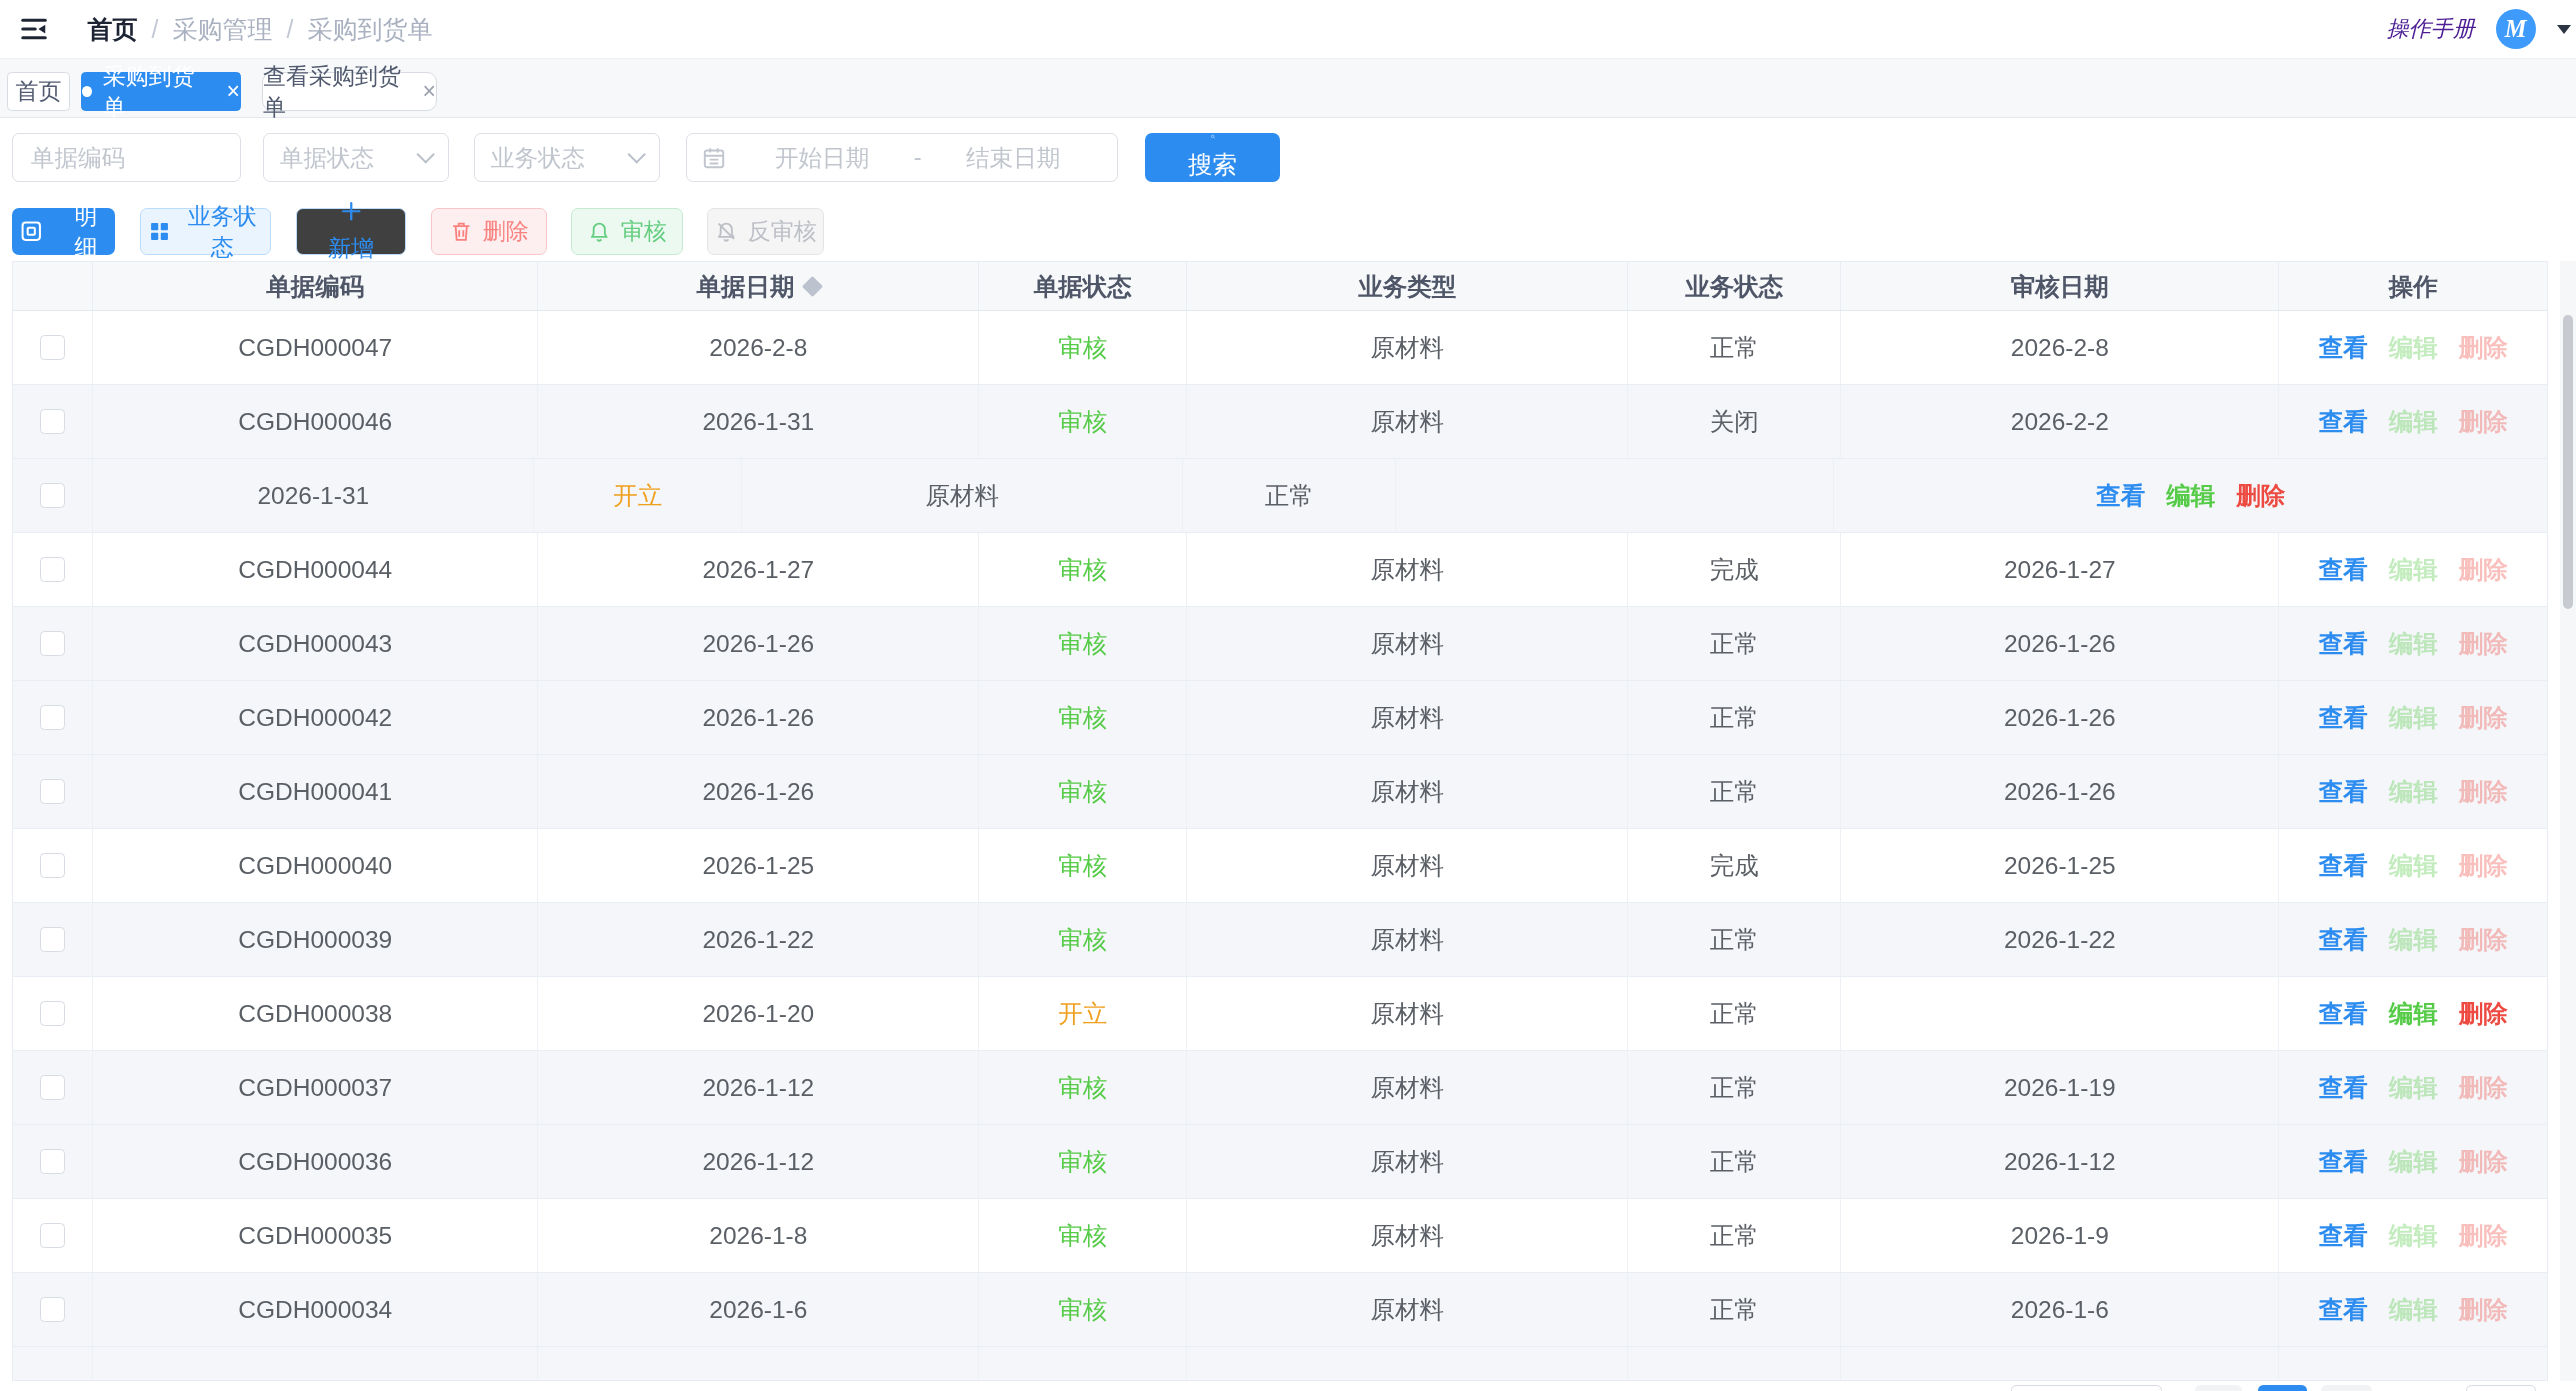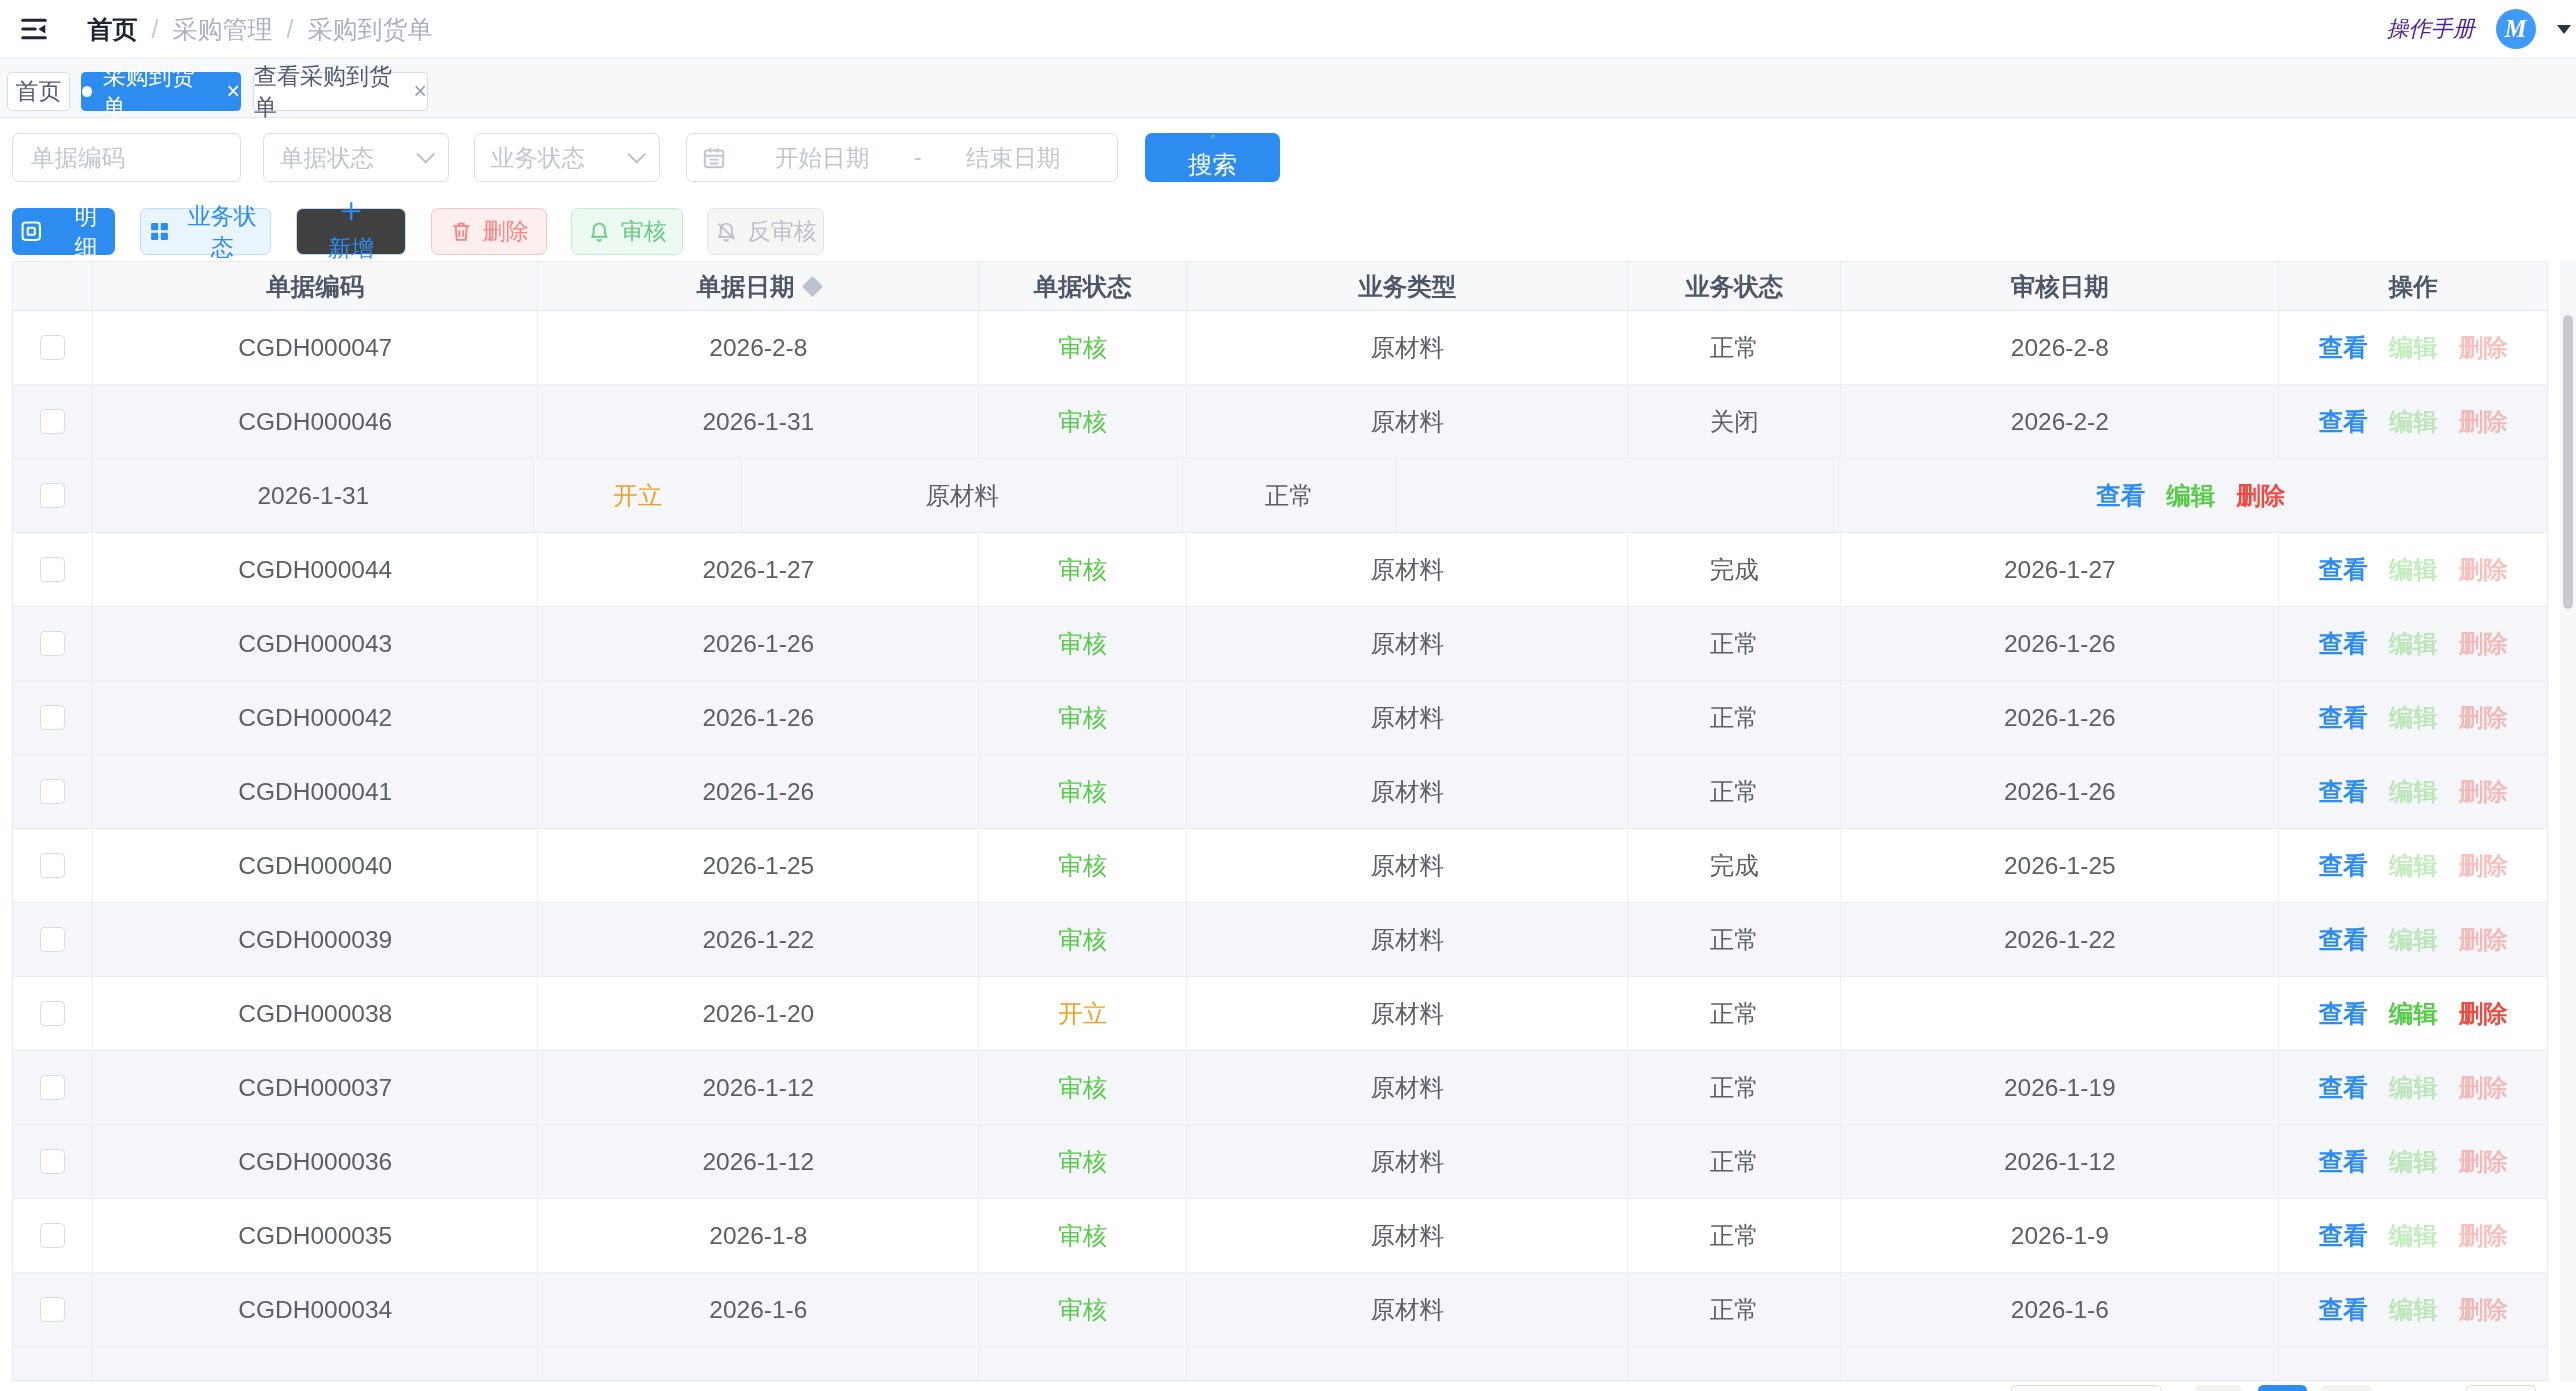--- a/index.html
+++ b/index.html
@@ -26,21 +26,21 @@
          border-top:9.6px solid #2b3442;}
 
   
   .tabstrip{position:absolute;top:59px;left:0;right:0;height:59px;background:#f7f8fa;
             border-bottom:0.9px solid #e5e8ec;box-sizing:border-box;}
   .tab{position:absolute;top:13px;height:39px;border-radius:4.4px;background:#fff;
        border:0.9px solid #d8dce2;box-sizing:border-box;display:flex;align-items:center;
        justify-content:center;font-size:23px;color:#515a6e;gap:10.5px;cursor:pointer;}
   .tab-home{left:7px;width:63px;}
   .tab-active{left:81px;width:160px;background:#2d8cf0;border-color:#2d8cf0;color:#fff;}
-  .tab-view{left:253px;width:175px;}
+  .tab-view{left:262px;width:175px;border-radius:10px;}
   .dot{width:10.5px;height:10.5px;border-radius:50%;background:#fff;}
   .tab .x{font-size:23px;line-height:1;margin-left:1.8px;}
   .tab-view .x{color:#9aa1ad;}
 
   
   .control{position:absolute;top:133px;height:49px;box-sizing:border-box;background:#fff;
            border:0.9px solid #dcdfe5;border-radius:7px;display:flex;align-items:center;
            font-size:23.6px;color:#c1c6ce;}
   #f-code{left:12.3px;width:229px;padding-left:17.5px;}
   #f-docstatus{left:263px;width:186px;padding:0 15.8px;justify-content:space-between;}

